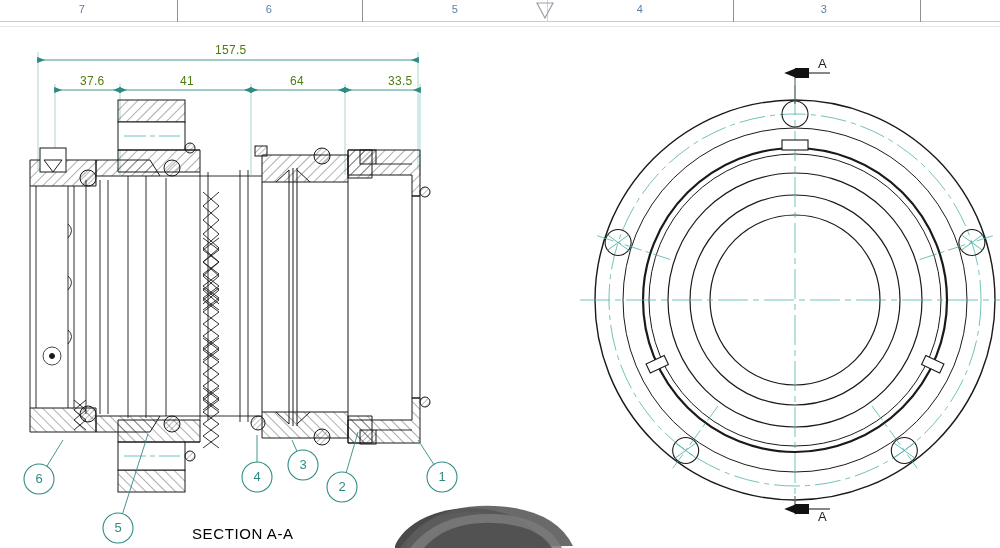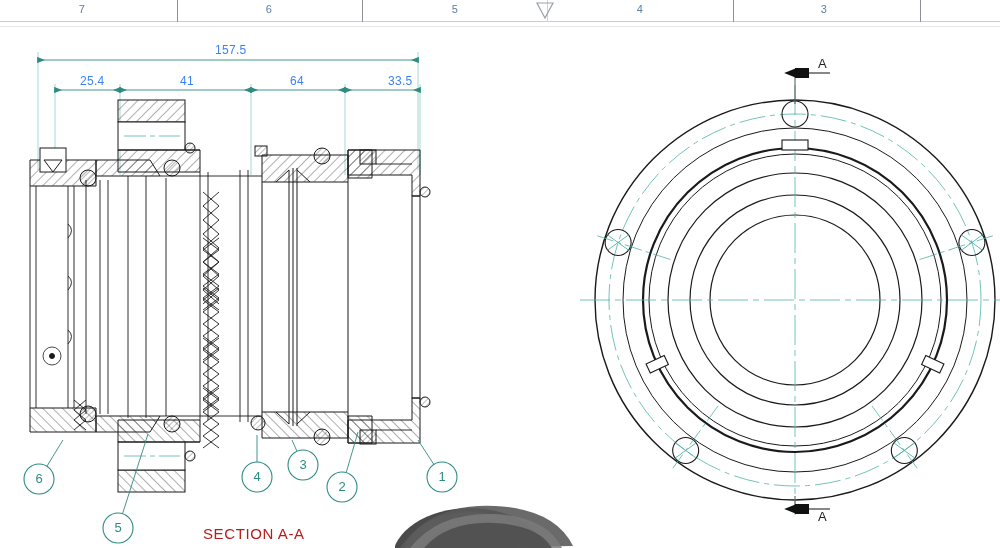--- a/index.html
+++ b/index.html
@@ -36,30 +36,30 @@
   }
   .ruler .mark{
     position:absolute;top:2px;margin-left:-9px;width:18px;height:17px;
   }
 
   
   .canvas{position:absolute;left:0;top:0;width:1000px;height:548px;}
 
   
   .dimtxt{
-    position:absolute;font-size:12px;color:#3b82f6;
+    position:absolute;font-size:12px;color:#4d7c0f;
     letter-spacing:0.3px;white-space:nowrap;
   }
   .balloontxt{
     position:absolute;font-size:13px;color:#2e8b82;
     white-space:nowrap;text-align:center;width:30px;margin-left:-15px;
   }
   .sectitle{
-    position:absolute;font-size:15px;color:#b91c1c;
-    letter-spacing:0.6px;white-space:nowrap;font-weight:500;margin-left:11px;
+    position:absolute;font-size:15px;color:#000000;
+    letter-spacing:0.6px;white-space:nowrap;font-weight:500;
   }
   .sectltr{
     position:absolute;font-size:13px;color:#222;white-space:nowrap;
   }
 </style>
 </head>
 <body>
 
 <div id="root">
 
@@ -328,21 +328,21 @@
       <ellipse cx="468" cy="562" rx="52" ry="36" fill="#3d3d3d"></ellipse>
       <ellipse cx="466" cy="568" rx="36" ry="26" fill="#2f2f2f"></ellipse>
       <path d="M400,548 q30,-45 95,-42 q60,3 78,40 Z" fill="#5a5a5a" opacity="0.9"></path>
       <path d="M410,548 q28,-36 84,-34 q52,2 68,34 Z" fill="#7a7a7a" opacity="0.85"></path>
       <path d="M424,548 q24,-27 70,-25 q44,2 58,25 Z" fill="#4f4f4f" opacity="0.9"></path>
     </g>
   </svg>
 
   <div id="text-layer">
       <div class="dimtxt" style="left: 215px; top: 43px;">157.5</div>
-      <div class="dimtxt" style="left: 80px; top: 74px;">25.4</div>
+      <div class="dimtxt" style="left: 80px; top: 74px;">37.6</div>
       <div class="dimtxt" style="left: 180px; top: 74px;">41</div>
       <div class="dimtxt" style="left: 290px; top: 74px;">64</div>
       <div class="dimtxt" style="left: 388px; top: 74px; text-align: center;">33.5</div>
       <div class="balloontxt" style="left: 39px; top: 471px;">6</div>
       <div class="balloontxt" style="left: 118px; top: 520px;">5</div>
       <div class="balloontxt" style="left: 257px; top: 469px;">4</div>
       <div class="balloontxt" style="left: 303px; top: 457px;">3</div>
       <div class="balloontxt" style="left: 342px; top: 479px;">2</div>
       <div class="balloontxt" style="left: 442px; top: 469px;">1</div>
       <div class="sectltr" style="left: 818px; top: 56px;">A</div>

